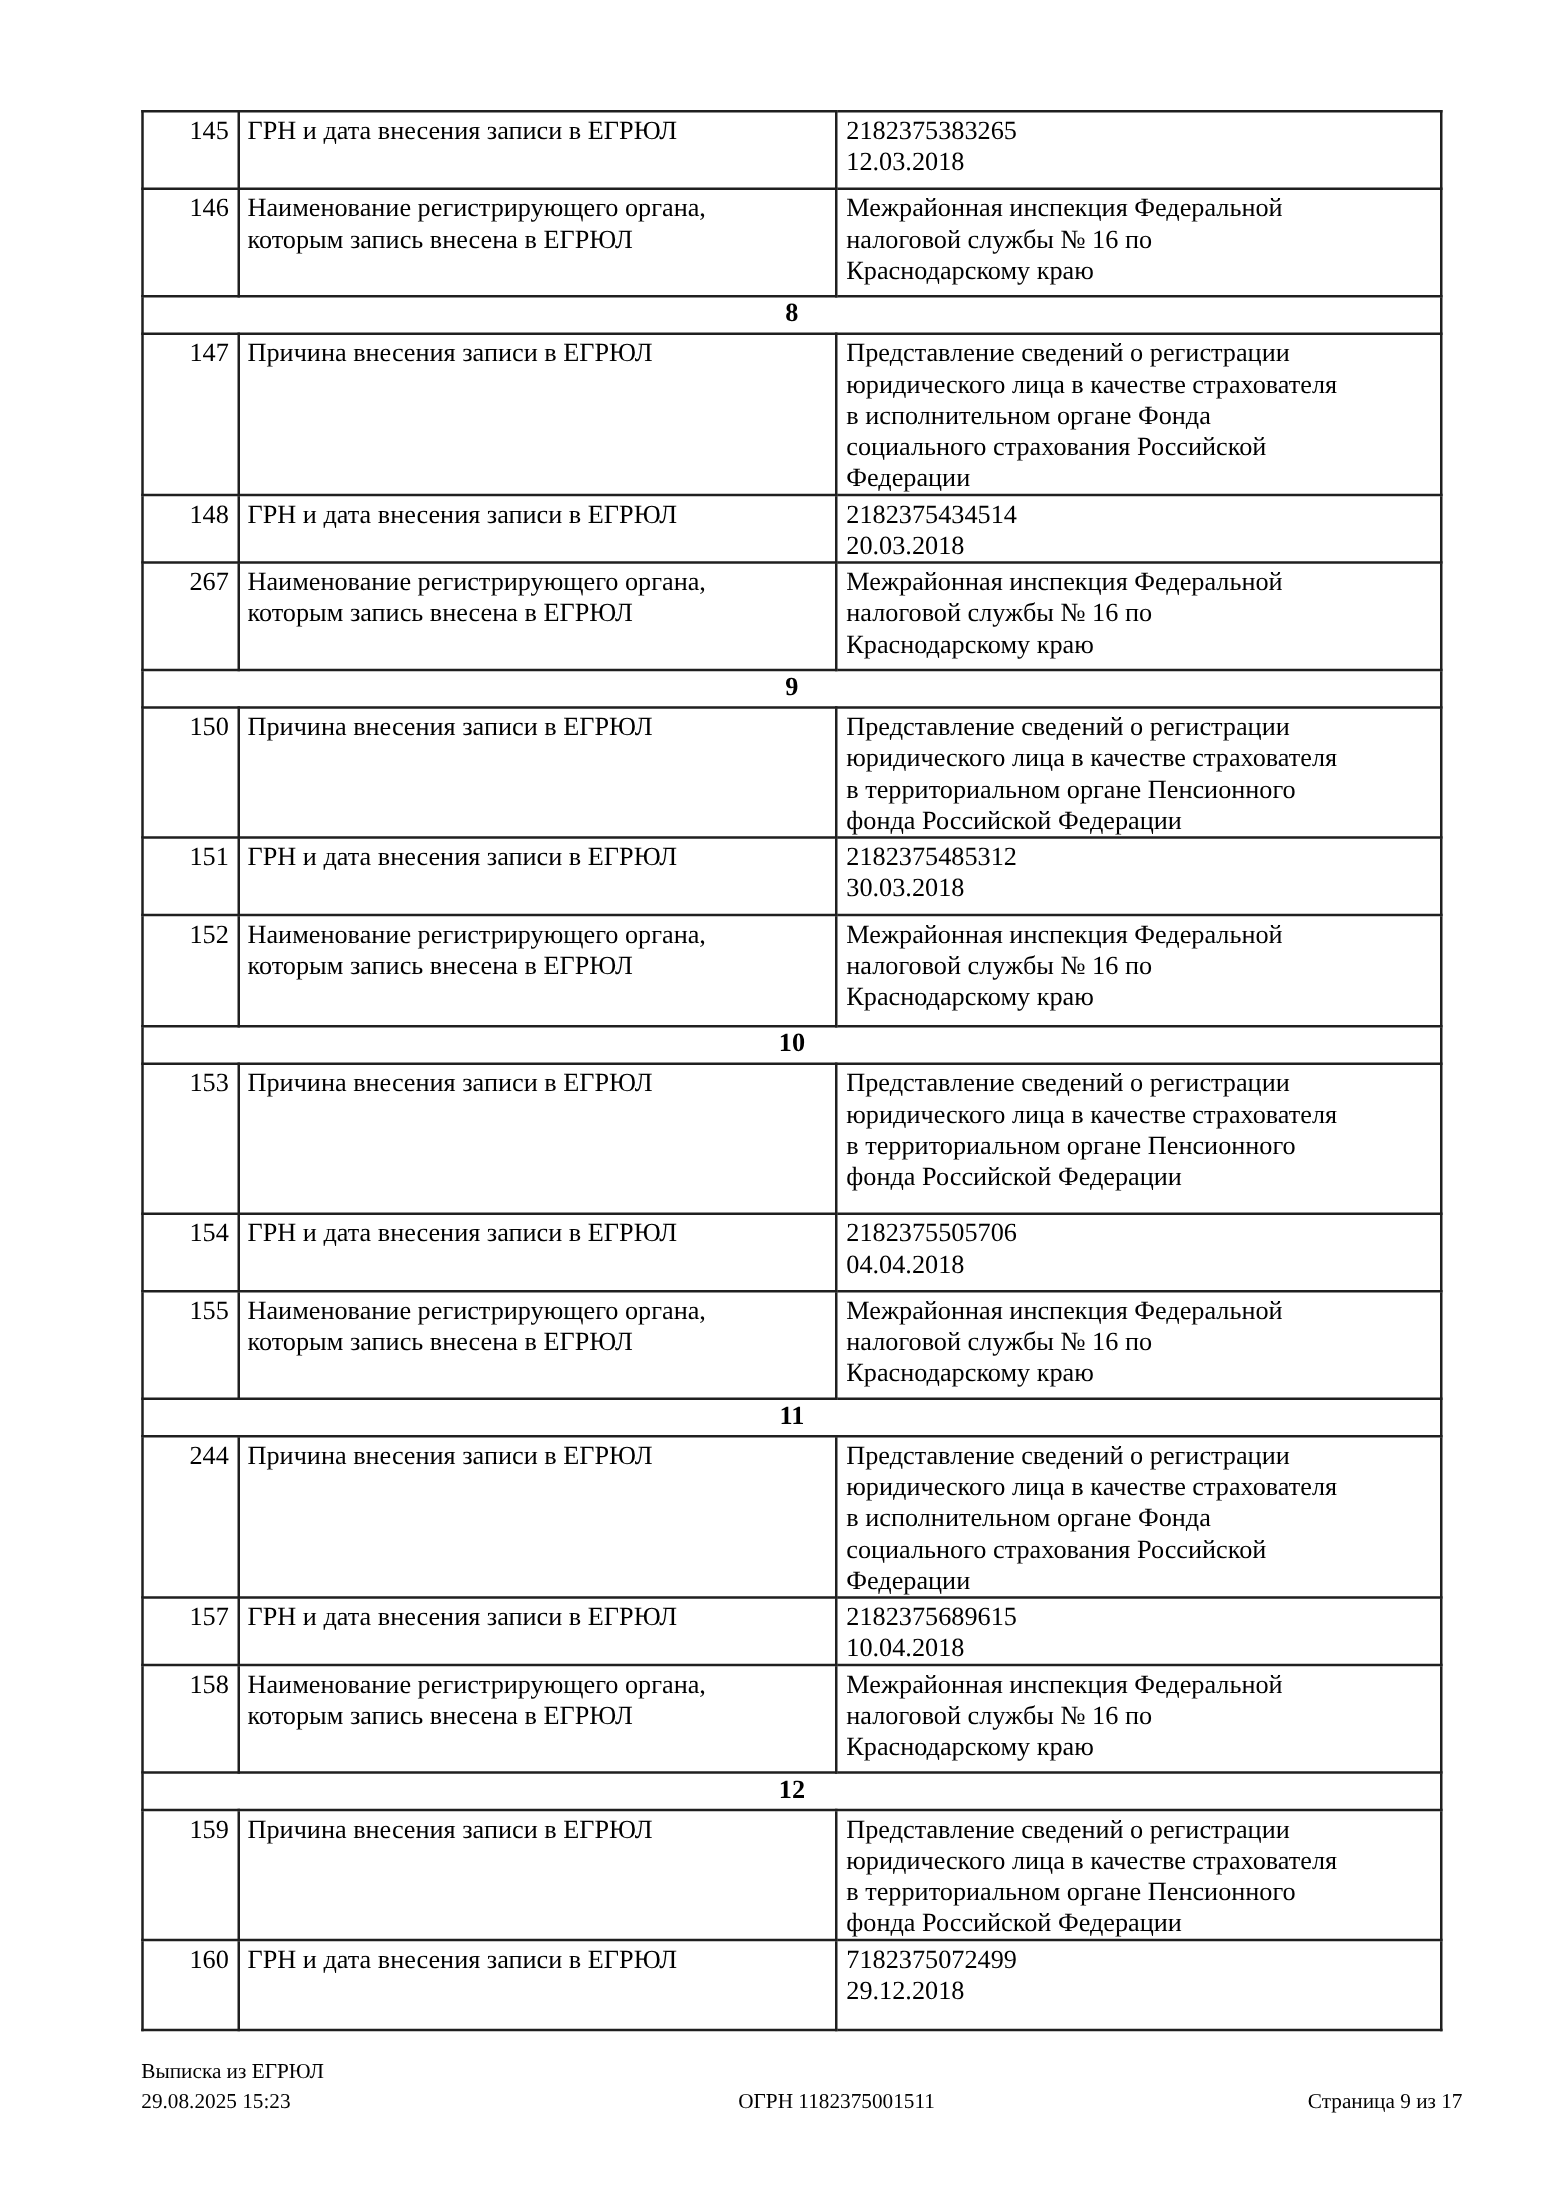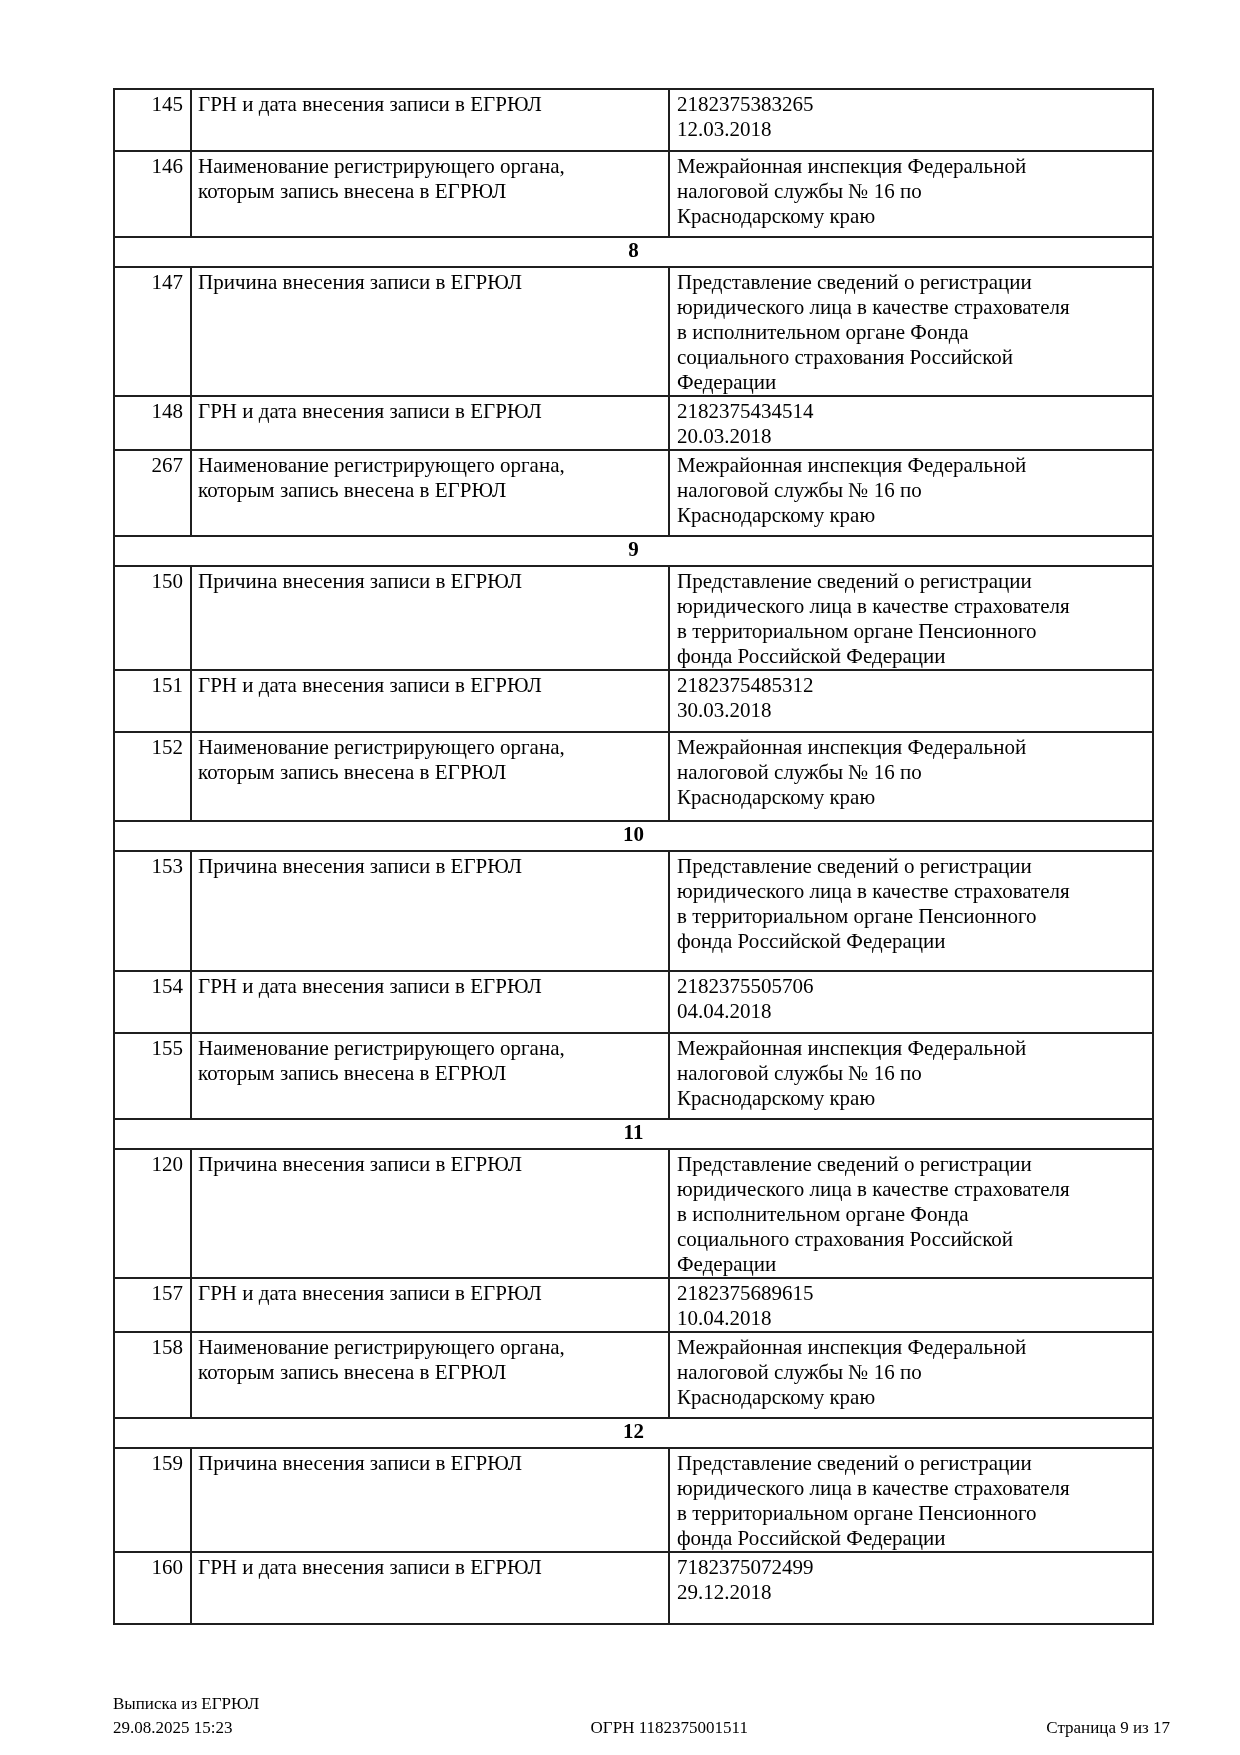--- a/index.html
+++ b/index.html
@@ -48,21 +48,21 @@
     vertical-align: middle;
     font-weight: bold;
     white-space: normal;
     padding: 0;
     font-size: 21px;
   }
   .footer {
     position: absolute;
     left: 113px;
     right: 70px;
-    top: 1692px;
+    top: 1645px;
     display: flex;
     justify-content: space-between;
     align-items: flex-end;
     font-size: 17px;
     line-height: 24px;
   }
   .footer .fleft { text-align: left; }
   .footer .fcenter { text-align: left; margin-left: 33px; }
   .footer .fright { text-align: right; }
 </style>
@@ -163,21 +163,21 @@
       <td class="lbl">Наименование регистрирующего органа,
 которым запись внесена в ЕГРЮЛ</td>
       <td class="val">Межрайонная инспекция Федеральной
 налоговой службы № 16 по
 Краснодарскому краю</td>
     </tr>
     <tr style="height:30px">
       <td class="sec" colspan="3">11</td>
     </tr>
     <tr style="height:128px">
-      <td class="num">120</td>
+      <td class="num">244</td>
       <td class="lbl">Причина внесения записи в ЕГРЮЛ</td>
       <td class="val">Представление сведений о регистрации
 юридического лица в качестве страхователя
 в исполнительном органе Фонда
 социального страхования Российской
 Федерации</td>
     </tr>
     <tr style="height:50px">
       <td class="num">157</td>
       <td class="lbl">ГРН и дата внесения записи в ЕГРЮЛ</td>

